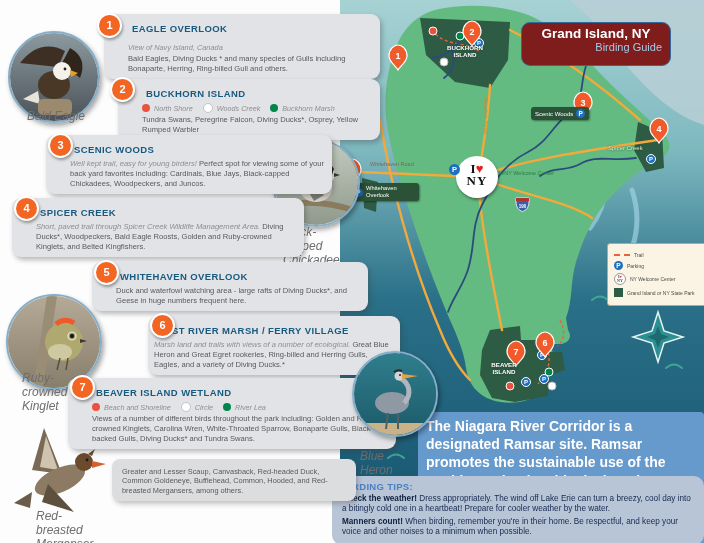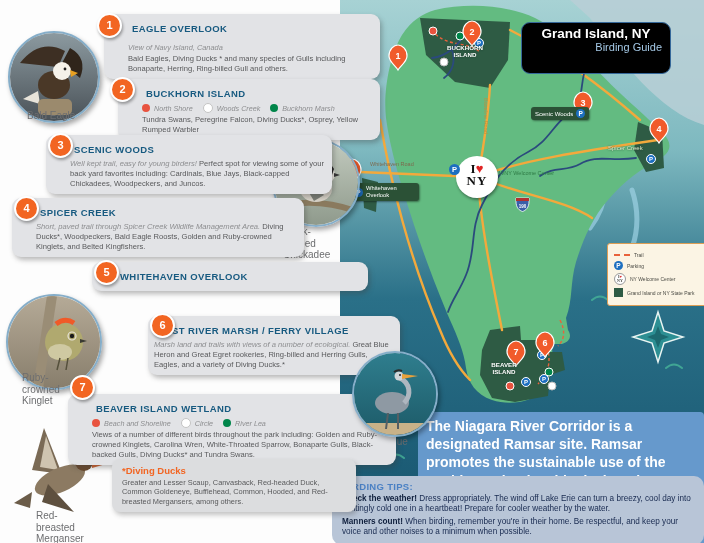--- a/index.html
+++ b/index.html
@@ -19,33 +19,33 @@
        font-style:italic;color:#8d8e90;}
   .dot{width:8px;height:8px;border-radius:50%;display:inline-block;flex:0 0 auto;}
   .dot-red{background:#e8533f;}
   .dot-white{background:#fff;border:1px solid #c4c4c4;}
   .dot-green{background:#00854a;}
   .leg span.lbl{margin-right:6px;}
   
   .photo{position:absolute;border-radius:50%;border:2.5px solid #86aec9;overflow:hidden;
          box-shadow:2px 3px 5px rgba(0,0,0,.35);z-index:5;}
   .photo svg{display:block;}
-  .caption{position:absolute;font-size:10px;color:#6d6e70;
+  .caption{position:absolute;font-style:italic;font-size:12px;color:#6d6e70;
            line-height:1.15;z-index:6;}
   
   #ducks-box{position:absolute;left:112px;top:459px;width:224px;background:#dcdddf;
              border-radius:8px;padding:6px 10px;z-index:10;box-shadow:2px 3px 5px rgba(60,60,60,.3);}
   #ducks-box h3{margin:0;font-size:9.5px;color:#f26522;font-weight:bold;}
   #ducks-box p{margin:2px 0 0;font-size:7.4px;color:#58595b;line-height:1.25;}
   
   #map{position:absolute;left:340px;top:0;width:364px;height:543px;background:#1c5e78;z-index:1;}
   #map svg{position:absolute;left:0;top:0;}
   .maplabel{position:absolute;z-index:4;}
-  #title-box{position:absolute;left:521px;top:22px;width:132px;background:#000000;
-             border:1px solid #35689a;border-radius:9px;padding:3px 8px 20px;z-index:4;}
+  #title-box{position:absolute;left:521px;top:22px;width:132px;background:#7f1d1d;
+             border:1px solid #35689a;border-radius:9px;padding:3px 8px 12px;z-index:4;}
   #title-box .t1{color:#ffffff;font-weight:bold;font-size:13.5px;text-align:center;white-space:nowrap;}
   #title-box .t2{color:#a5c9e6;font-size:11px;text-align:right;}
   .greenlabel{background:#2b5136;border-radius:3px;color:#fff;box-shadow:1px 1px 2px rgba(0,0,0,.4);}
   .p-icon{display:inline-block;width:9px;height:9px;border-radius:50%;background:#1d6fc0;
           color:#fff;font-size:6.5px;font-weight:bold;text-align:center;line-height:9px;}
   #legend-box{position:absolute;left:607px;top:243px;width:86px;background:#fbf4e4;
               border:1.5px solid #dd9e55;border-radius:3px;padding:5px 6px;z-index:4;
               font-size:5px;color:#4a4a44;}
   .legrow{display:flex;align-items:center;gap:4px;margin:3px 0;}
   .trail-swatch{width:16px;border-top:2px dashed #e8623c;flex:0 0 auto;}
@@ -392,44 +392,44 @@
 
   <div class="numcirc" style="left:14px;top:196px;">4</div>
   <div class="sec" style="left:12px;top:198px;width:260px;">
     <h3>SPICER CREEK</h3>
     <p class="body"><span class="sub">Short, paved trail through Spicer Creek Wildlife Management Area.</span> <span>Diving Ducks*, Woodpeckers, Bald Eagle Roosts, Golden and Ruby-crowned Kinglets, and Belted Kingfishers.</span></p>
   </div>
 
   <div class="numcirc" style="left:94px;top:260px;">5</div>
   <div class="sec" style="left:92px;top:262px;width:244px;">
     <h3>WHITEHAVEN OVERLOOK</h3>
+    <p class="body">Duck and waterfowl watching area - large rafts of Diving Ducks*, and Geese in huge numbers frequent here.</p>
   </div>
 
   <div class="numcirc" style="left:150px;top:313px;">6</div>
   <div class="sec" style="left:148px;top:316px;width:238px;padding-left:6px;">
     <h3>EAST RIVER MARSH / FERRY VILLAGE</h3>
     <p class="body"><span class="sub">Marsh land and trails with views of a number of ecological.</span> <span>Great Blue Heron and Great Egret rookeries, Ring-billed and Herring Gulls, Eagles, and a variety of Diving Ducks.*</span></p>
   </div>
 
   <div class="numcirc" style="left:70px;top:375px;">7</div>
-  <div class="sec" style="left:68px;top:394px;width:296px;">
+  <div class="sec" style="left:68px;top:378px;width:296px;">
     <h3>BEAVER ISLAND WETLAND</h3>
     <div class="leg">
       <span class="dot dot-red"></span>
         <span class="lbl">Beach and Shoreline</span>
       <span class="dot dot-white"></span>
         <span class="lbl">Circle</span>
       <span class="dot dot-green"></span>
         <span class="lbl">River Lea</span>
     </div>
     <p class="body">Views of a number of different birds throughout the park including: Golden and Ruby-crowned Kinglets, Carolina Wren, White-Throated Sparrow, Bonaparte Gulls, Black-backed Gulls, Diving Ducks* and Tundra Swans.</p>
   </div>
 
   <div id="ducks-box">
-    <h3>*Diving Ducks</h3>
     <p>Greater and Lesser Scaup, Canvasback, Red-headed Duck, Common Goldeneye, Bufflehead, Common, Hooded, and Red-breasted Mergansers, among others.</p>
   </div>
 
   <div id="ramsar">The Niagara River Corridor is a designated Ramsar site. Ramsar promotes the sustainable use of the world's wetlands. This designation endorses the river's ecological significance and global importance to biodiversity and its ability to sustain endangered species, migratory birds, and rare ecosystems.</div>
 
   <div id="tips">
     <h3>BIRDING TIPS:</h3>
     <p><b>Check the weather!</b> <span>Dress appropriately. The wind off Lake Erie can turn a breezy, cool day into a bitingly cold one in a heartbeat! Prepare for cooler weather by the water.</span></p>
     <p><b>Manners count!</b> <span>When birding, remember you're in their home. Be respectful, and keep your voice and other noises to a minimum when possible.</span></p>
   </div>

